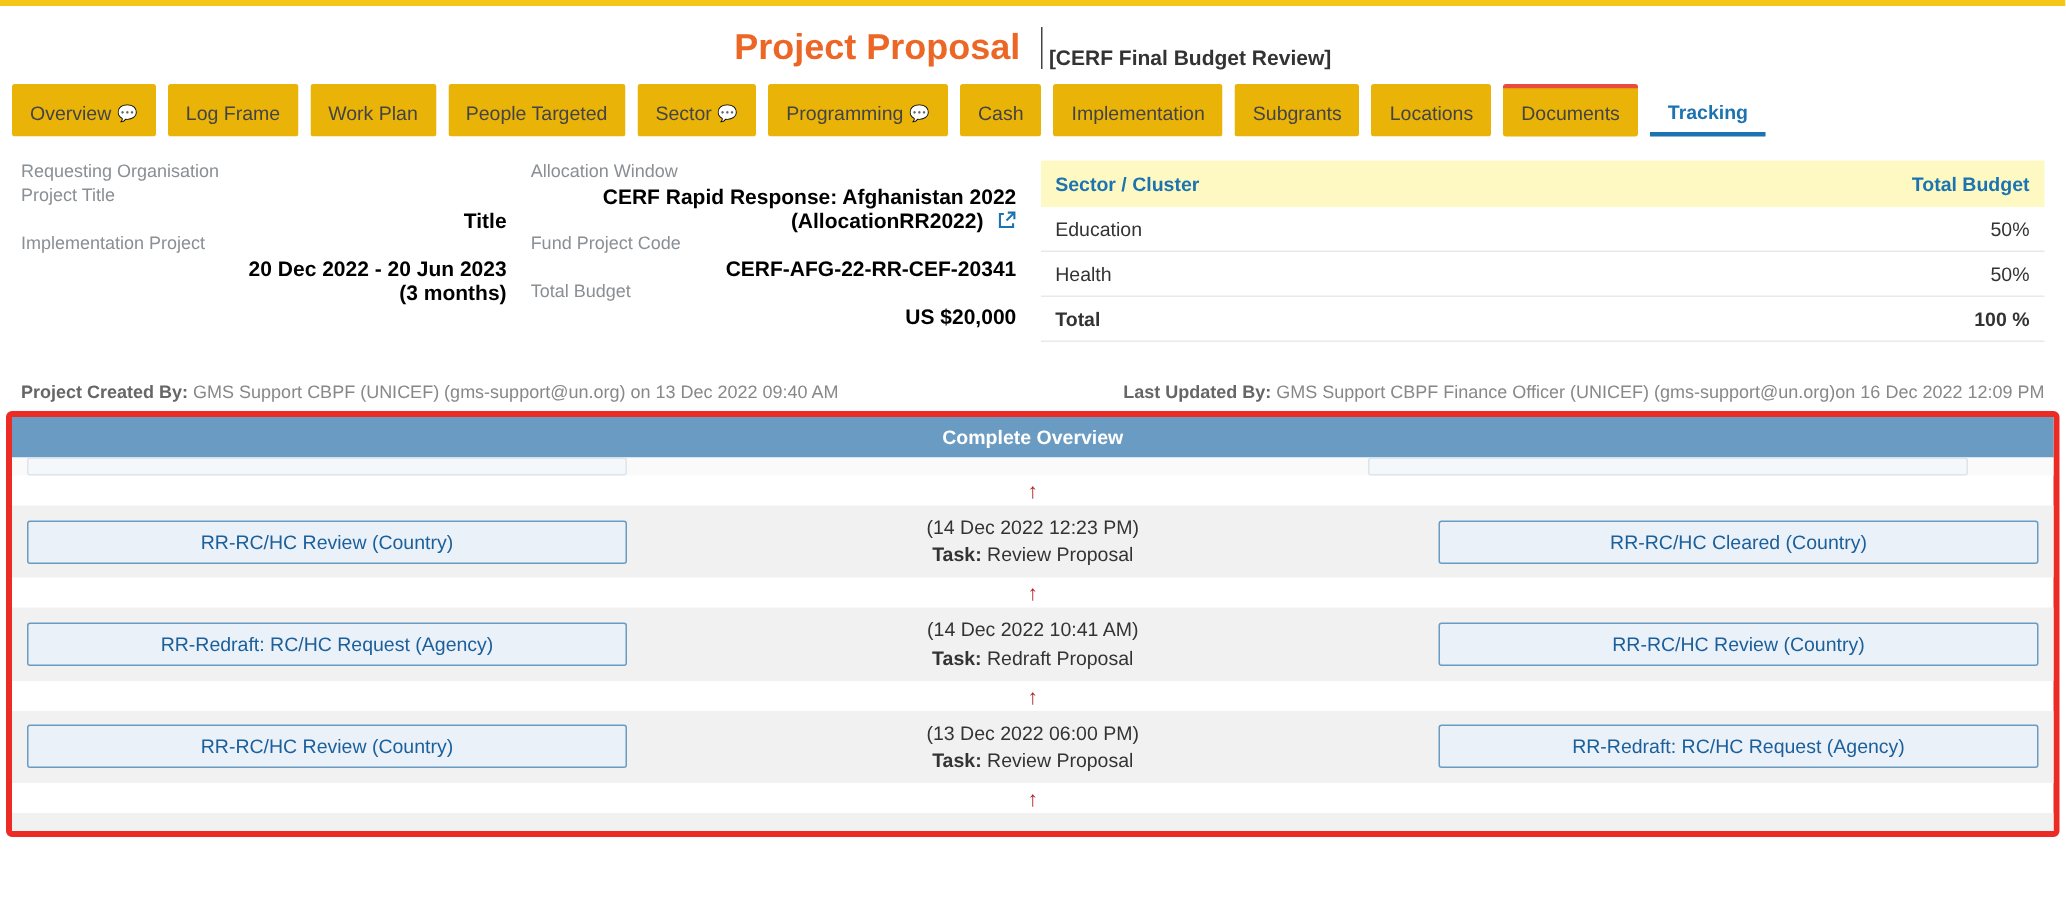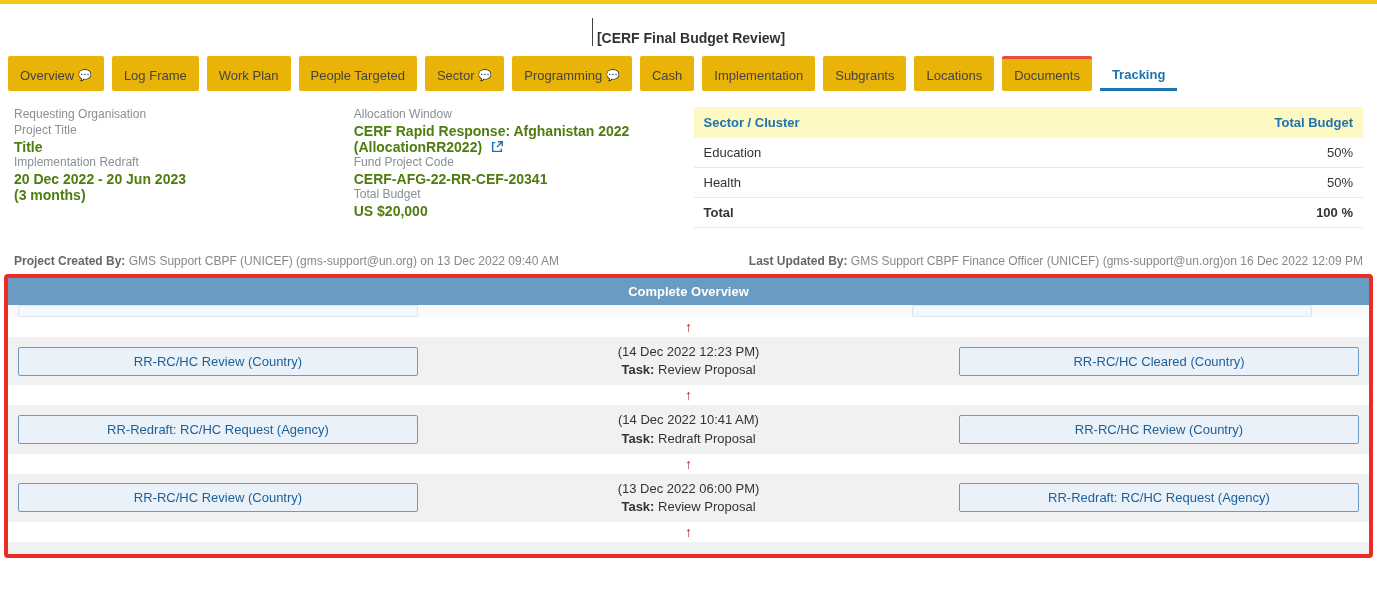--- a/index.html
+++ b/index.html
@@ -57,21 +57,21 @@
   
   .info-grid {
     display: flex;
     gap: 16px;
     padding: 10px 14px 22px;
     align-items: flex-start;
   }
   .col-left, .col-mid { flex: 0 0 24%; display: flex; flex-direction: column; }
   .col-right { flex: 1; }
   .info-label { color: #8a8f94; font-size: 12px; margin-bottom: 2px; }
-  .info-value { color: #4d7c0f; font-size: 14px; font-weight: 700; }
+  .info-value { color: #000000; font-size: 14px; font-weight: 700; text-align: right; }
   .ext-link-icon svg { width: 14px; height: 14px; vertical-align: -2px; margin-left: 4px; }
   
   
   .sector-table { width: 100%; border-collapse: collapse; font-size: 13px; }
   .sector-table th {
     background: #fef9c3;
     color: #1b73b1;
     text-align: left;
     padding: 8px 10px;
     font-weight: 700;
@@ -147,20 +147,21 @@
     padding: 0;
     background: #f5f8fb;
     border-color: #dce4ec;
   }
 </style>
 </head>
 <body>
 <div class="top-accent"></div>
 
 <div class="header-row">
+  <span class="header-title">Project Proposal</span>
   <div class="header-sub-wrap">
     <span class="header-sub-divider"></span>
     <span class="header-sub">[CERF Final Budget Review]</span>
   </div>
 </div>
 
 <div class="tabs-bar">
   <div class="tabs-left" id="tabs-left">
       <div class="tab">
         <span>Overview</span>
@@ -208,21 +209,21 @@
   <div class="col-left">
     <div>
       <div class="info-label">Requesting Organisation</div>
       <div class="info-value"></div>
     </div>
     <div>
       <div class="info-label">Project Title</div>
       <div class="info-value">Title</div>
     </div>
     <div>
-      <div class="info-label">Implementation Redraft</div>
+      <div class="info-label">Implementation Project</div>
       <div class="info-value">20 Dec 2022 - 20 Jun 2023</div>
       <div class="info-value">(3 months)</div>
     </div>
   </div>
   <div class="col-mid">
     <div>
       <div class="info-label">Allocation Window</div>
       <div class="info-value">
         <span>CERF Rapid Response: Afghanistan 2022 (AllocationRR2022)</span>
         <span class="ext-link-icon">

